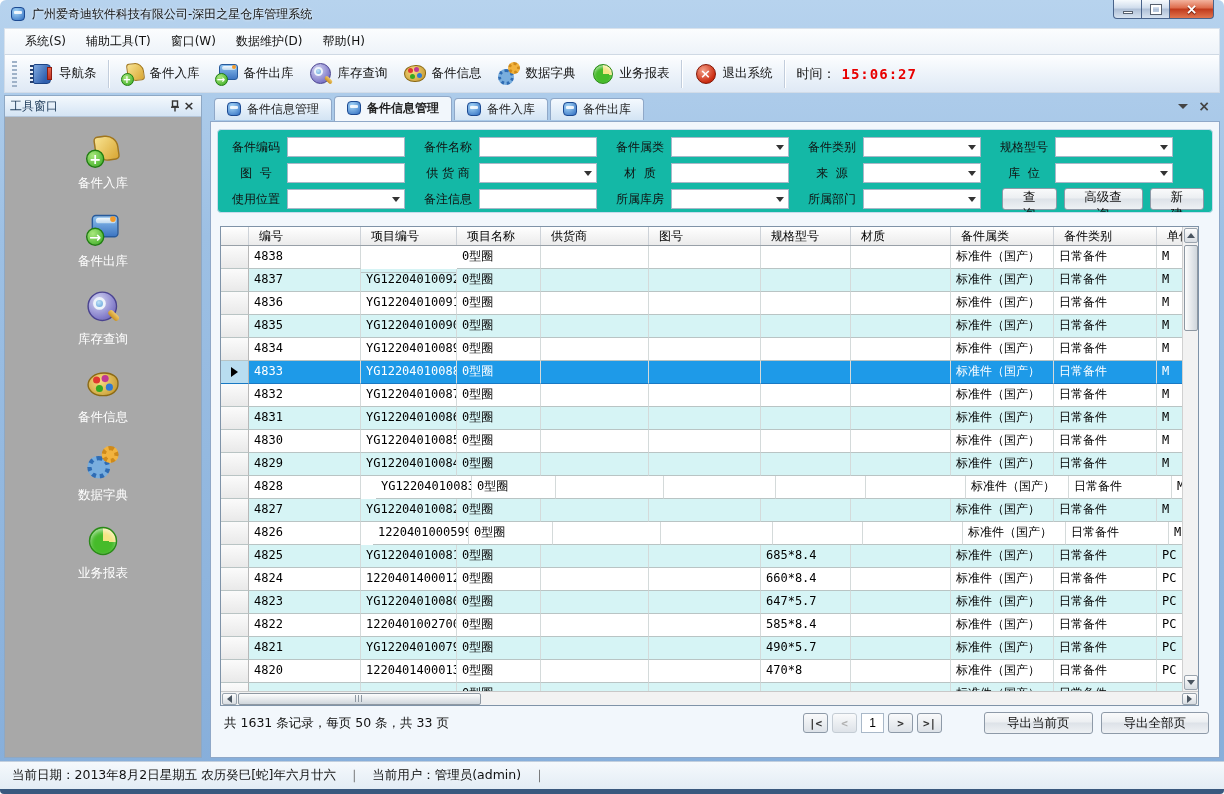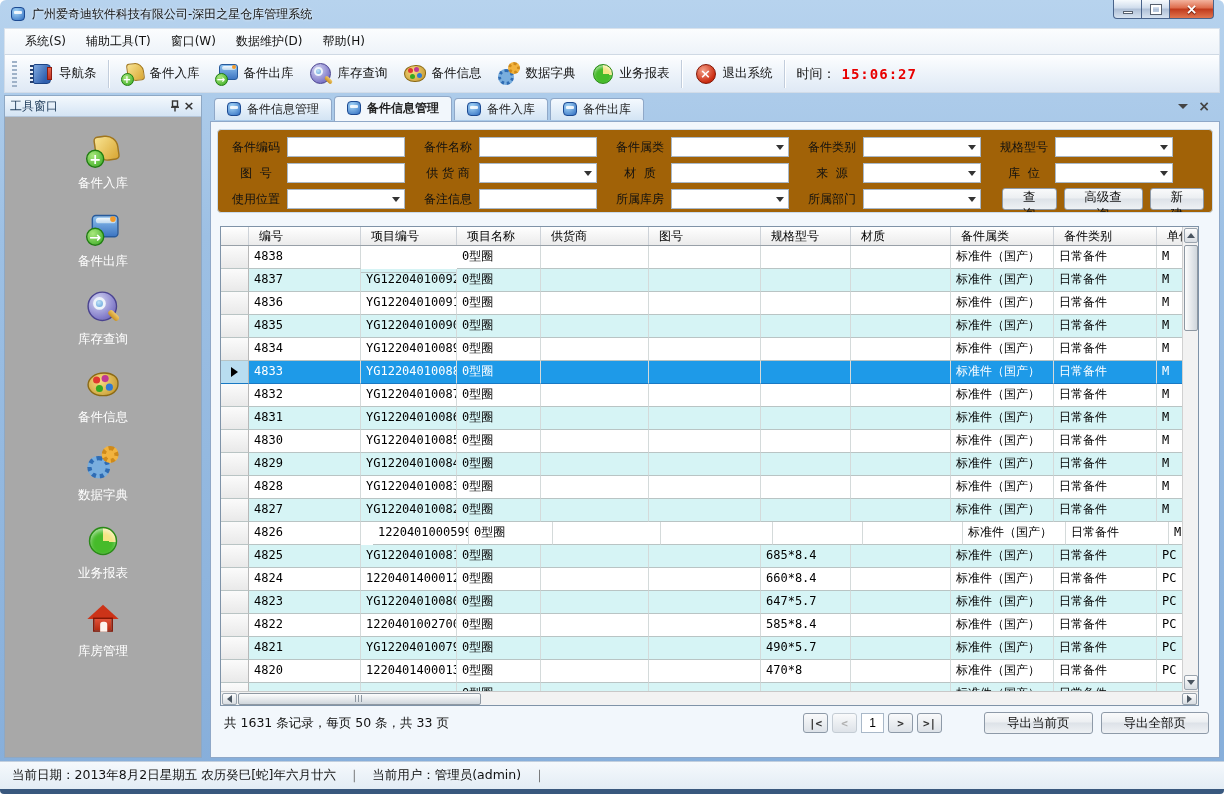--- a/index.html
+++ b/index.html
@@ -132,21 +132,21 @@
     border:1px solid #8fa8c8;border-bottom:none;border-radius:4px 4px 0 0;font-size:12px;color:#222;
     background:linear-gradient(180deg,#f4f9fe,#d3e4f4);cursor:default;white-space:nowrap;}
   .tab.active{height:25px;background:#f2f7fc;font-weight:bold;margin-bottom:-1px;padding-bottom:1px;z-index:2;}
   .tabstrip-controls{display:flex;align-items:center;gap:10px;padding:0 6px 4px 6px;}
   .ts-drop{width:0;height:0;border-left:5px solid transparent;border-right:5px solid transparent;border-top:5px solid #444;cursor:default;}
   .ts-close{font-size:14px;font-weight:bold;color:#444;line-height:12px;cursor:default;}
   .tabpage{flex:1;background:#f2f7fc;border:1px solid #8fa8c8;position:relative;min-height:0;}
 
   
   .form-panel{margin:7px 6px 0 6px;height:84px;border:1px solid #c8daec;border-radius:4px;
-    background:#a16207;padding:7px 0 0 9px;overflow:hidden;}
+    background:#14b8a6;padding:7px 0 0 9px;overflow:hidden;}
   .f-row{display:flex;align-items:center;height:20px;margin-bottom:6px;padding-right:8px;}
   .f-pair{display:flex;align-items:center;margin-right:14px;}
   .f-label{width:58px;text-align:center;font-size:12px;color:#111;white-space:pre;}
   .f-input,.f-select{width:118px;height:20px;border:1px solid #a9b8c8;background:#fff;margin-left:2px;}
   .f-input{padding:0 3px;font-size:12px;outline:none;}
   .f-select{position:relative;cursor:default;}
   .f-arrow{position:absolute;right:4px;top:7px;width:0;height:0;
     border-left:4px solid transparent;border-right:4px solid transparent;border-top:5px solid #333;}
   .f-spacer{flex:1;}
   .btn{font-family:inherit;font-size:12.5px;color:#111;height:22px;padding:0 14px;margin-left:7px;
@@ -385,30 +385,20 @@
             <div class="sb-label">数据字典</div>
           </div>
           <div class="sb-item">
             <span class="icon-lg">
               <span class="ic ic-pie">
                 <i class="pie"></i>
               </span>
             </span>
             <div class="sb-label">业务报表</div>
           </div>
-          <div class="sb-item">
-            <span class="icon-lg">
-              <span class="ic ic-home">
-                <i class="h-roof"></i>
-                <i class="h-body"></i>
-                <i class="h-door"></i>
-              </span>
-            </span>
-            <div class="sb-label">库房管理</div>
-          </div>
         </div>
     </div>
     <div class="splitter"></div>
 
     <div class="content">
       <div class="tabstrip">
         <div class="tabs" id="tabs">
             <div class="tab">
               <span class="ic ic-app">
                 <i class="app">
@@ -678,21 +668,21 @@
                     <span class="gr-cell" style="width: 112px;"></span>
                     <span class="gr-cell" style="width: 90px;"></span>
                     <span class="gr-cell" style="width: 100px;"></span>
                     <span class="gr-cell" style="width: 103px;">标准件（国产）</span>
                     <span class="gr-cell" style="width: 103px;">日常备件</span>
                     <span class="gr-cell" style="width: 27px;">M</span>
                   </div>
                   <div class="grid-row">
                     <span class="gr-cell ind" style="width: 28px;"></span>
                     <span class="gr-cell" style="width: 112px;">4828</span>
-                    <span class="gr-cell" style="width: 96px;">YG12204010083</span>
+                    <span class="gr-cell" style="width: 96px; margin-left: 15px;">YG12204010083</span>
                     <span class="gr-cell" style="width: 84px;">0型圈</span>
                     <span class="gr-cell" style="width: 108px;"></span>
                     <span class="gr-cell" style="width: 112px;"></span>
                     <span class="gr-cell" style="width: 90px;"></span>
                     <span class="gr-cell" style="width: 100px;"></span>
                     <span class="gr-cell" style="width: 103px;">标准件（国产）</span>
                     <span class="gr-cell" style="width: 103px;">日常备件</span>
                     <span class="gr-cell" style="width: 27px;">M</span>
                   </div>
                   <div class="grid-row alt">

